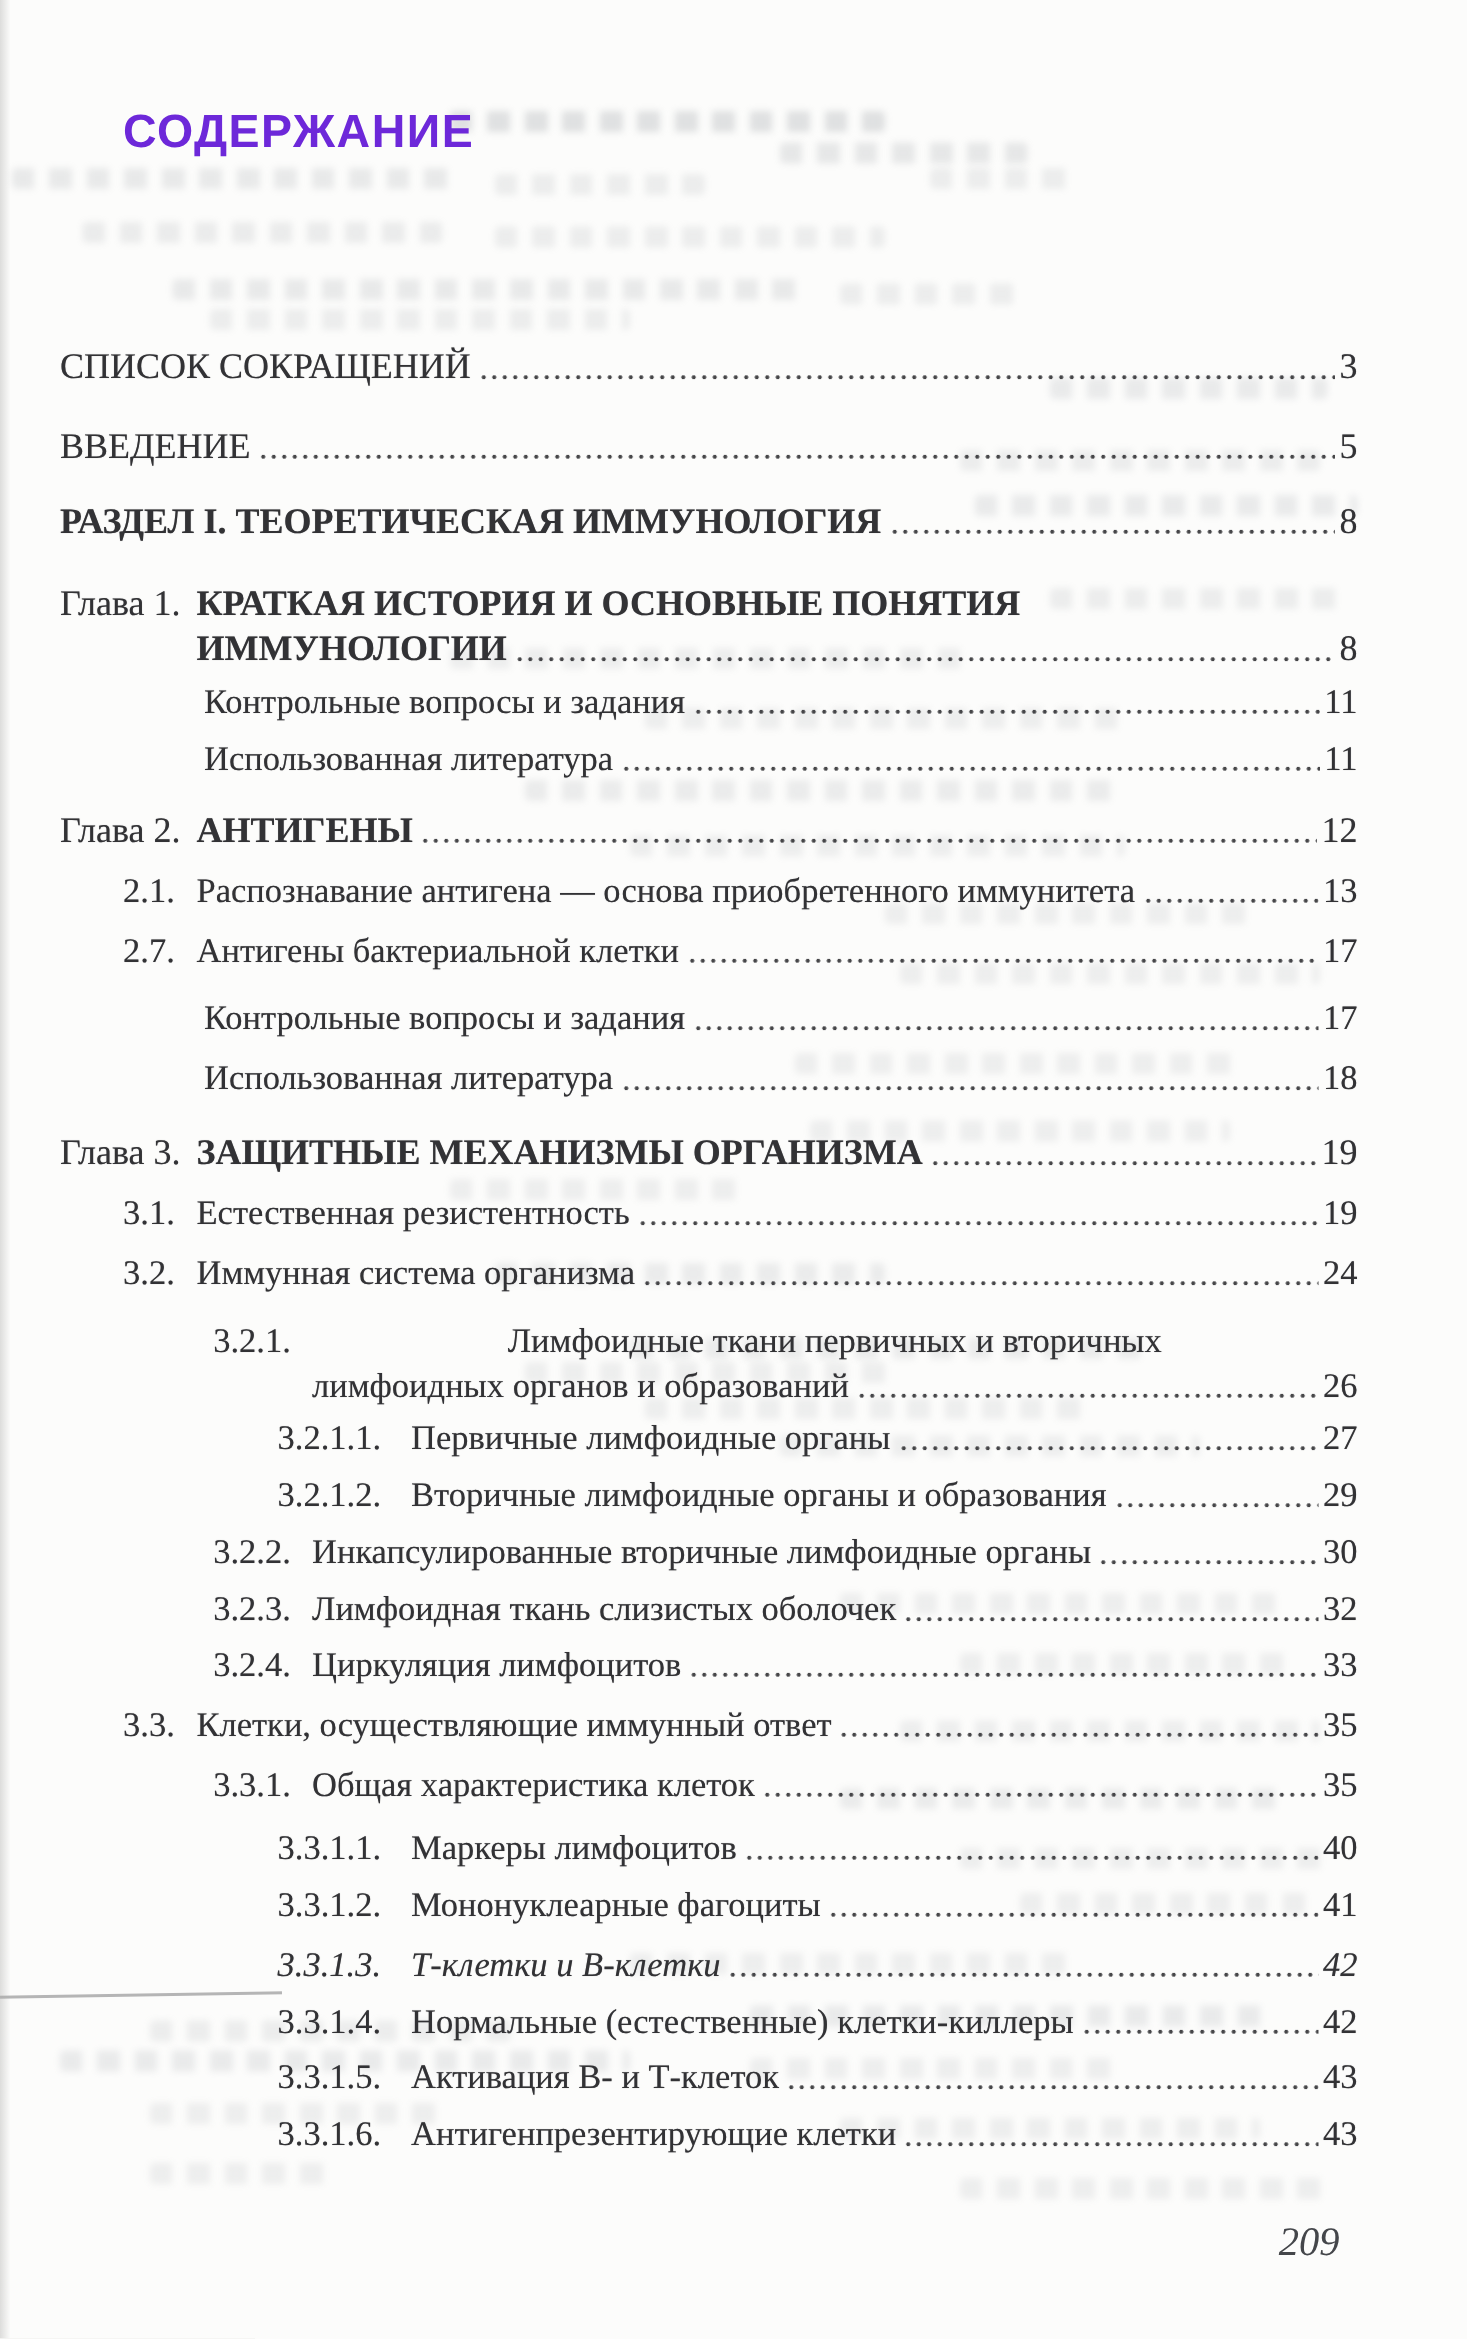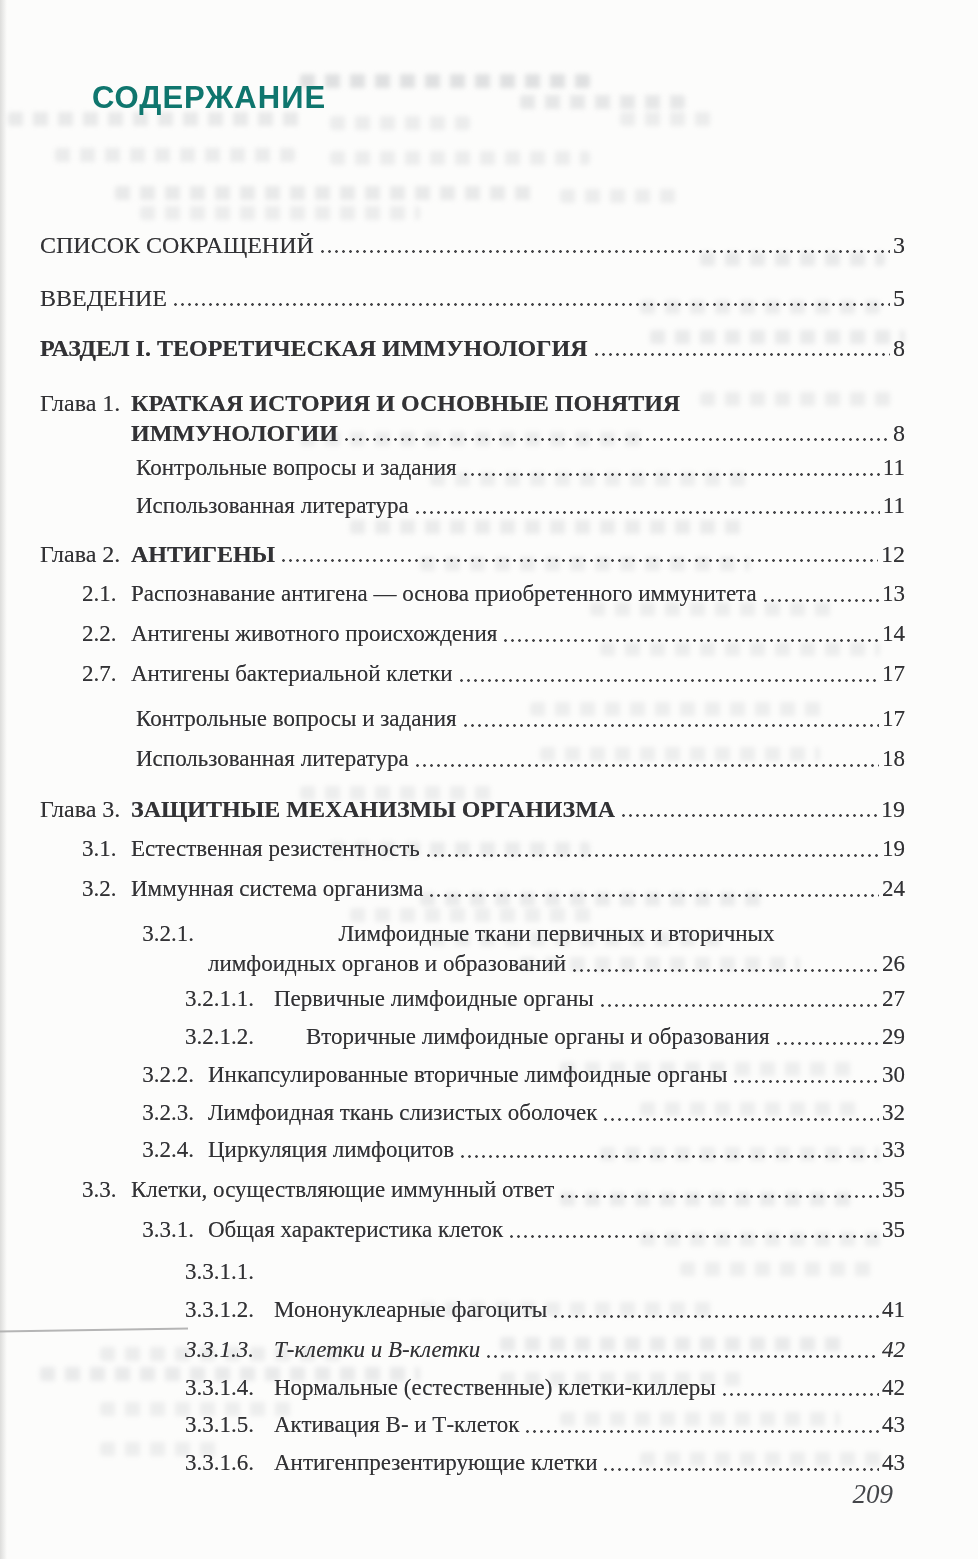--- a/index.html
+++ b/index.html
@@ -35,22 +35,22 @@
     background:repeating-linear-gradient(90deg,
       rgba(148,153,158,.55) 0 15px, rgba(148,153,158,0) 15px 25px);
     filter:blur(2.6px);
     border-radius:3px;
   }
   
   .title {
     position:absolute; left:78px; top:66px;
     font-family:"Liberation Sans", sans-serif;
     font-size:31px; font-weight:700; letter-spacing:1px;
-    color:#0f766e;
-    z-index:2; margin:14px;
+    color:#6d28d9;
+    z-index:2; margin:4px;
   }
   
   .folio {
     position:absolute; right:85px; top:1479px;
     font-family:"Liberation Serif", serif;
     font-style:italic; font-size:27px; color:#44464a;
     z-index:2;
   }
   
   .toc {
@@ -211,30 +211,20 @@
         <span class="lbl">2.1.</span>
         <div class="content">
           <div class="lineflex">
             <span class="txt">Распознавание антигена — основа приобретенного иммунитета</span>
             <span class="dots"></span>
             <span class="pg">13</span>
           </div>
         </div>
       </div>
       <div class="row lvl-l1" style="margin-top: 10px;">
-        <span class="lbl">2.2.</span>
-        <div class="content">
-          <div class="lineflex">
-            <span class="txt">Антигены животного происхождения</span>
-            <span class="dots"></span>
-            <span class="pg">14</span>
-          </div>
-        </div>
-      </div>
-      <div class="row lvl-l1" style="margin-top: 10px;">
         <span class="lbl">2.7.</span>
         <div class="content">
           <div class="lineflex">
             <span class="txt">Антигены бактериальной клетки</span>
             <span class="dots"></span>
             <span class="pg">17</span>
           </div>
         </div>
       </div>
       <div class="row lvl-subplain" style="margin-top: 15px;">
@@ -299,21 +289,21 @@
       <div class="row lvl-l3" style="margin-top: 5px;">
         <span class="lbl">3.2.1.1.</span>
         <div class="content">
           <div class="lineflex">
             <span class="txt">Первичные лимфоидные органы</span>
             <span class="dots"></span>
             <span class="pg">27</span>
           </div>
         </div>
       </div>
-      <div class="row lvl-l3" style="margin-top: 8px; gap: 32px;">
+      <div class="row lvl-l3" style="margin-top: 8px;">
         <span class="lbl">3.2.1.2.</span>
         <div class="content">
           <div class="lineflex">
             <span class="txt">Вторичные лимфоидные органы и образования</span>
             <span class="dots"></span>
             <span class="pg">29</span>
           </div>
         </div>
       </div>
       <div class="row lvl-l2" style="margin-top: 8px;">
@@ -361,20 +351,27 @@
         <div class="content">
           <div class="lineflex">
             <span class="txt">Общая характеристика клеток</span>
             <span class="dots"></span>
             <span class="pg">35</span>
           </div>
         </div>
       </div>
       <div class="row lvl-l3" style="margin-top: 12px;">
         <span class="lbl">3.3.1.1.</span>
+        <div class="content">
+          <div class="lineflex">
+            <span class="txt">Маркеры лимфоцитов</span>
+            <span class="dots"></span>
+            <span class="pg">40</span>
+          </div>
+        </div>
       </div>
       <div class="row lvl-l3" style="margin-top: 8px;">
         <span class="lbl">3.3.1.2.</span>
         <div class="content">
           <div class="lineflex">
             <span class="txt">Мононуклеарные фагоциты</span>
             <span class="dots"></span>
             <span class="pg">41</span>
           </div>
         </div>

